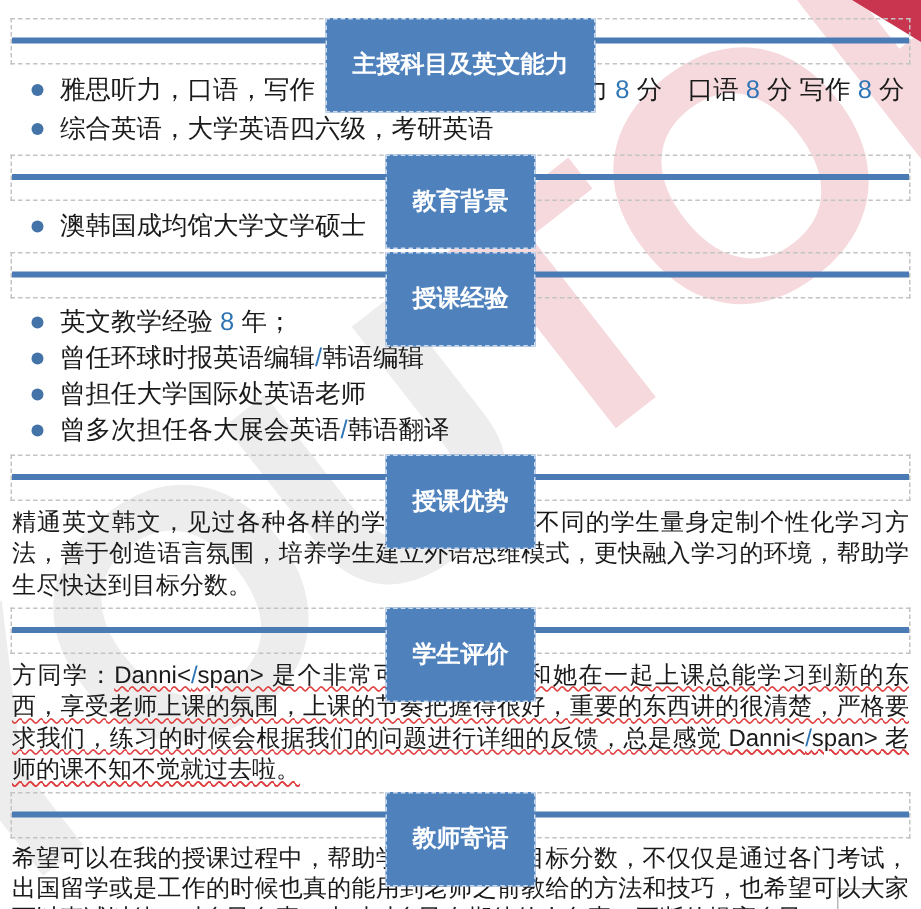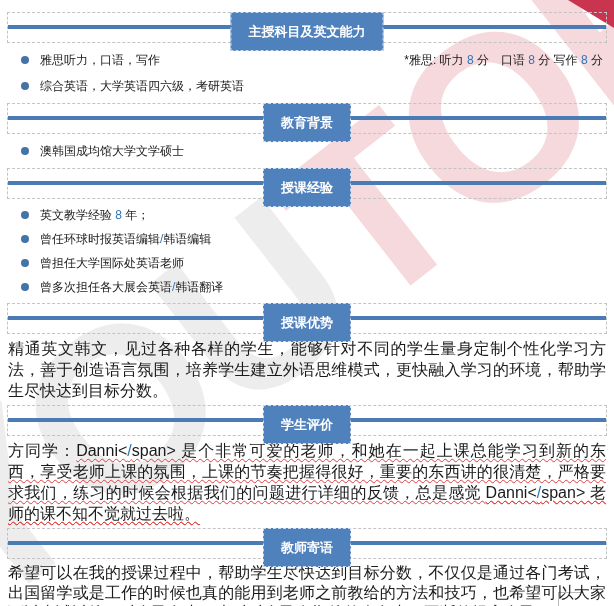--- a/index.html
+++ b/index.html
@@ -21,26 +21,26 @@
     background:#c9354e;
     clip-path:polygon(0 0,100% 0,100% 100%);
   }
   
   .page{position:relative;z-index:1;padding:12px 7px 0;}
   .hdr{position:relative;height:29px;border:1px dashed #c3c3c3;background:transparent;}
   .rule{position:absolute;left:0;right:0;top:12px;height:4px;background:#4a7bb5;}
   .badge{
     position:absolute;top:-1px;left:50%;transform:translateX(-50%);
     background:#4f81bd;border:1px dashed #ccd9ec;color:#ffffff;
-    font-size:13px;font-weight:700;height:29px;line-height:29px;
-    padding:4px 17px;white-space:nowrap;z-index:2;text-align:center;
+    font-size:16px;font-weight:700;height:29px;line-height:29px;
+    padding:16px 17px;white-space:nowrap;z-index:2;text-align:center;
   }
   ul.bullets{list-style:none;margin:4px 0;padding:0 2px 0 14px;}
   li.bullet{position:relative;display:flex;align-items:center;
-    padding-left:19px;font-size:12px;height:26px;line-height:26px;}
+    padding-left:19px;font-size:17px;height:26px;line-height:26px;}
   .s3 li.bullet{height:24px;line-height:24px;}
   .dot{position:absolute;left:0;top:50%;margin-top:-4px;width:8px;height:8px;
     border-radius:50%;background:#4473a8;}
   .bullet-note{margin-left:auto;padding-right:2px;}
   .para{margin:4px 1px 4px;font-size:16px;line-height:21px;text-align:justify;}
   .para-last{line-height:20px;}
   .num{color:#2e75b5;}
   .spell{
     text-decoration-line:underline;text-decoration-style:wavy;
     text-decoration-color:#e04040;text-decoration-thickness:1px;

